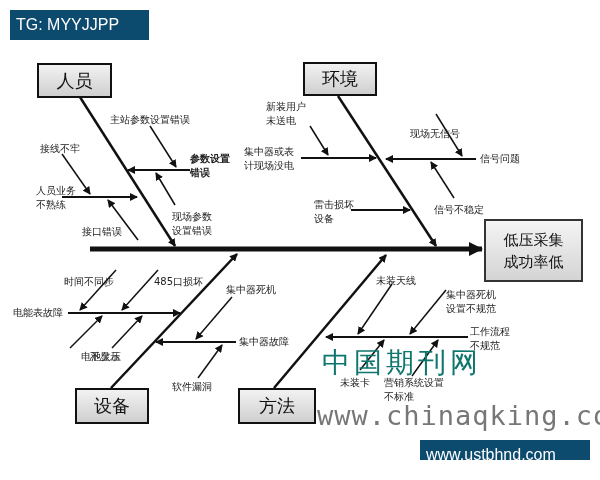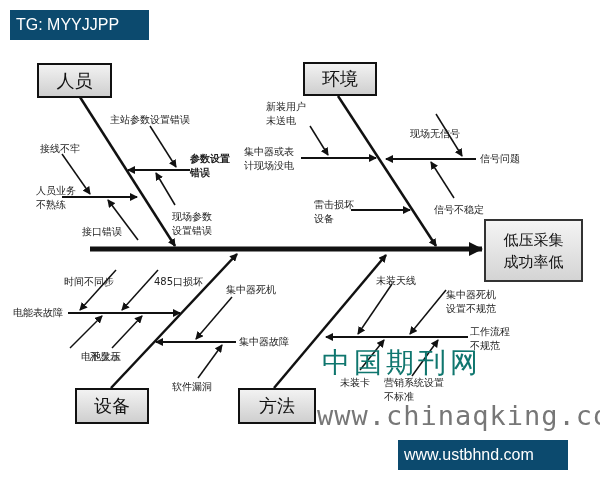--- a/index.html
+++ b/index.html
@@ -147,14 +147,14 @@
   <div class="lbl" style="left:340px;top:376px;">未装卡</div>
   <div class="lbl" style="left:384px;top:376px;">
     <div>营销系统设置</div>
     <div>不标准</div>
   </div>
 
   <div class="wm-cn" style="left:322px;top:344px;">中国期刊网</div>
   <div class="wm-url" style="left:317px;top:400px;">www.chinaqking.com</div>
 
   <div class="tag" style="left:10px;top:10px;width:139px;height:30px;font-size:16px;line-height:30px;padding-left:6px;box-sizing:border-box;">TG: MYYJJPP</div>
-  <div class="tag" style="left:398px;top:440px;width:170px;height:30px;font-size:16px;line-height:30px;padding-left:6px;box-sizing:border-box;">www.ustbhnd.com</div>
+  <div class="tag" style="left:420px;top:440px;width:170px;height:20px;font-size:16px;line-height:30px;padding-left:6px;box-sizing:border-box;">www.ustbhnd.com</div>
 </div>
 
 </body></html>

